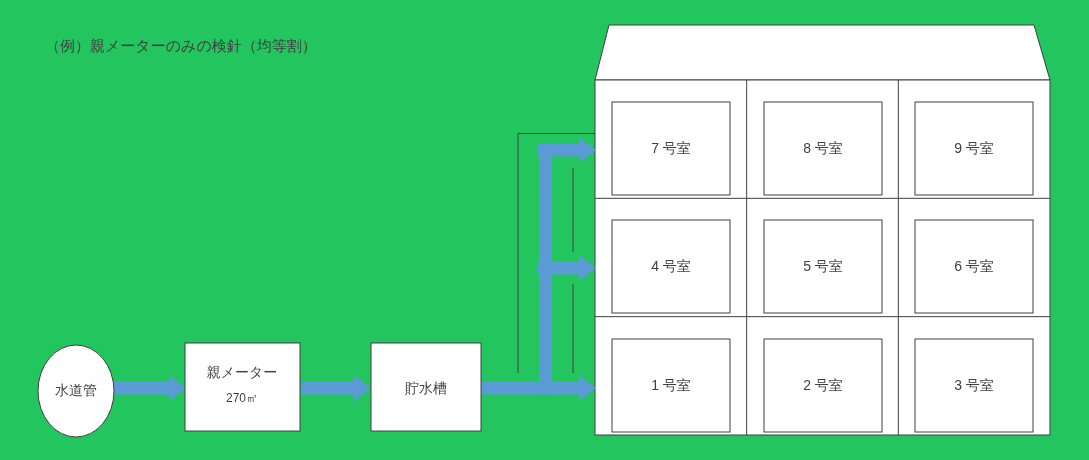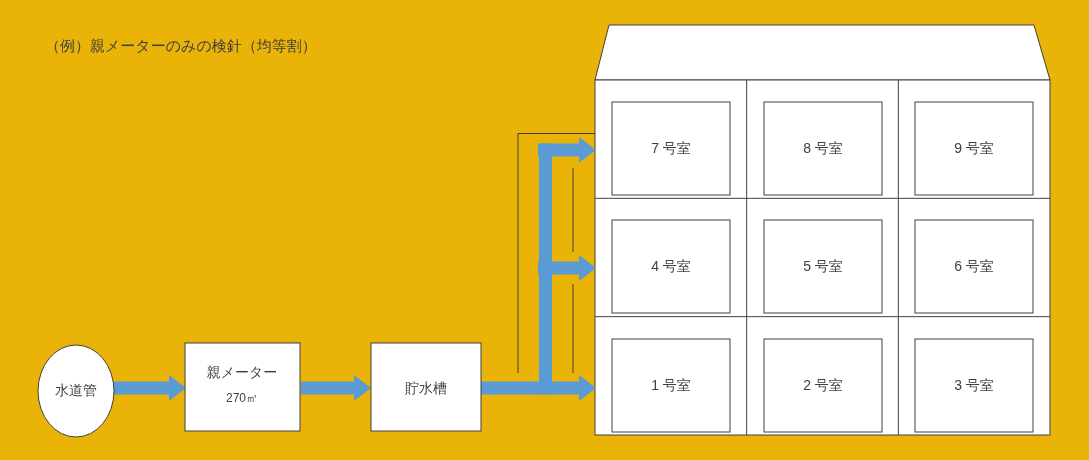--- a/index.html
+++ b/index.html
@@ -1,17 +1,17 @@
 <!DOCTYPE html>
 <html><head>
 <meta charset="utf-8">
 <style>
   html, body { margin: 0; padding: 0; background: #ffffff; }
   body { font-family: "Liberation Sans", "DejaVu Sans", sans-serif; }
-  .canvas { position: relative; width: 1089px; height: 460px; background: #eab308; overflow: hidden; }
+  .canvas { position: relative; width: 1089px; height: 460px; background: #22c55e; overflow: hidden; }
   svg { display: block; }
   svg text { font-family: "Liberation Sans", "DejaVu Sans", sans-serif; fill: #404040; }
   .title { font-size: 15px; }
   .lbl { font-size: 14px; }
   .small { font-size: 12px; }
   .outline { fill: #ffffff; stroke: #404040; stroke-width: 1; }
   .thin { stroke: #404040; stroke-width: 1; fill: none; }
   .flow { fill: #5B9BD5; stroke: none; }
 </style>
 </head>

